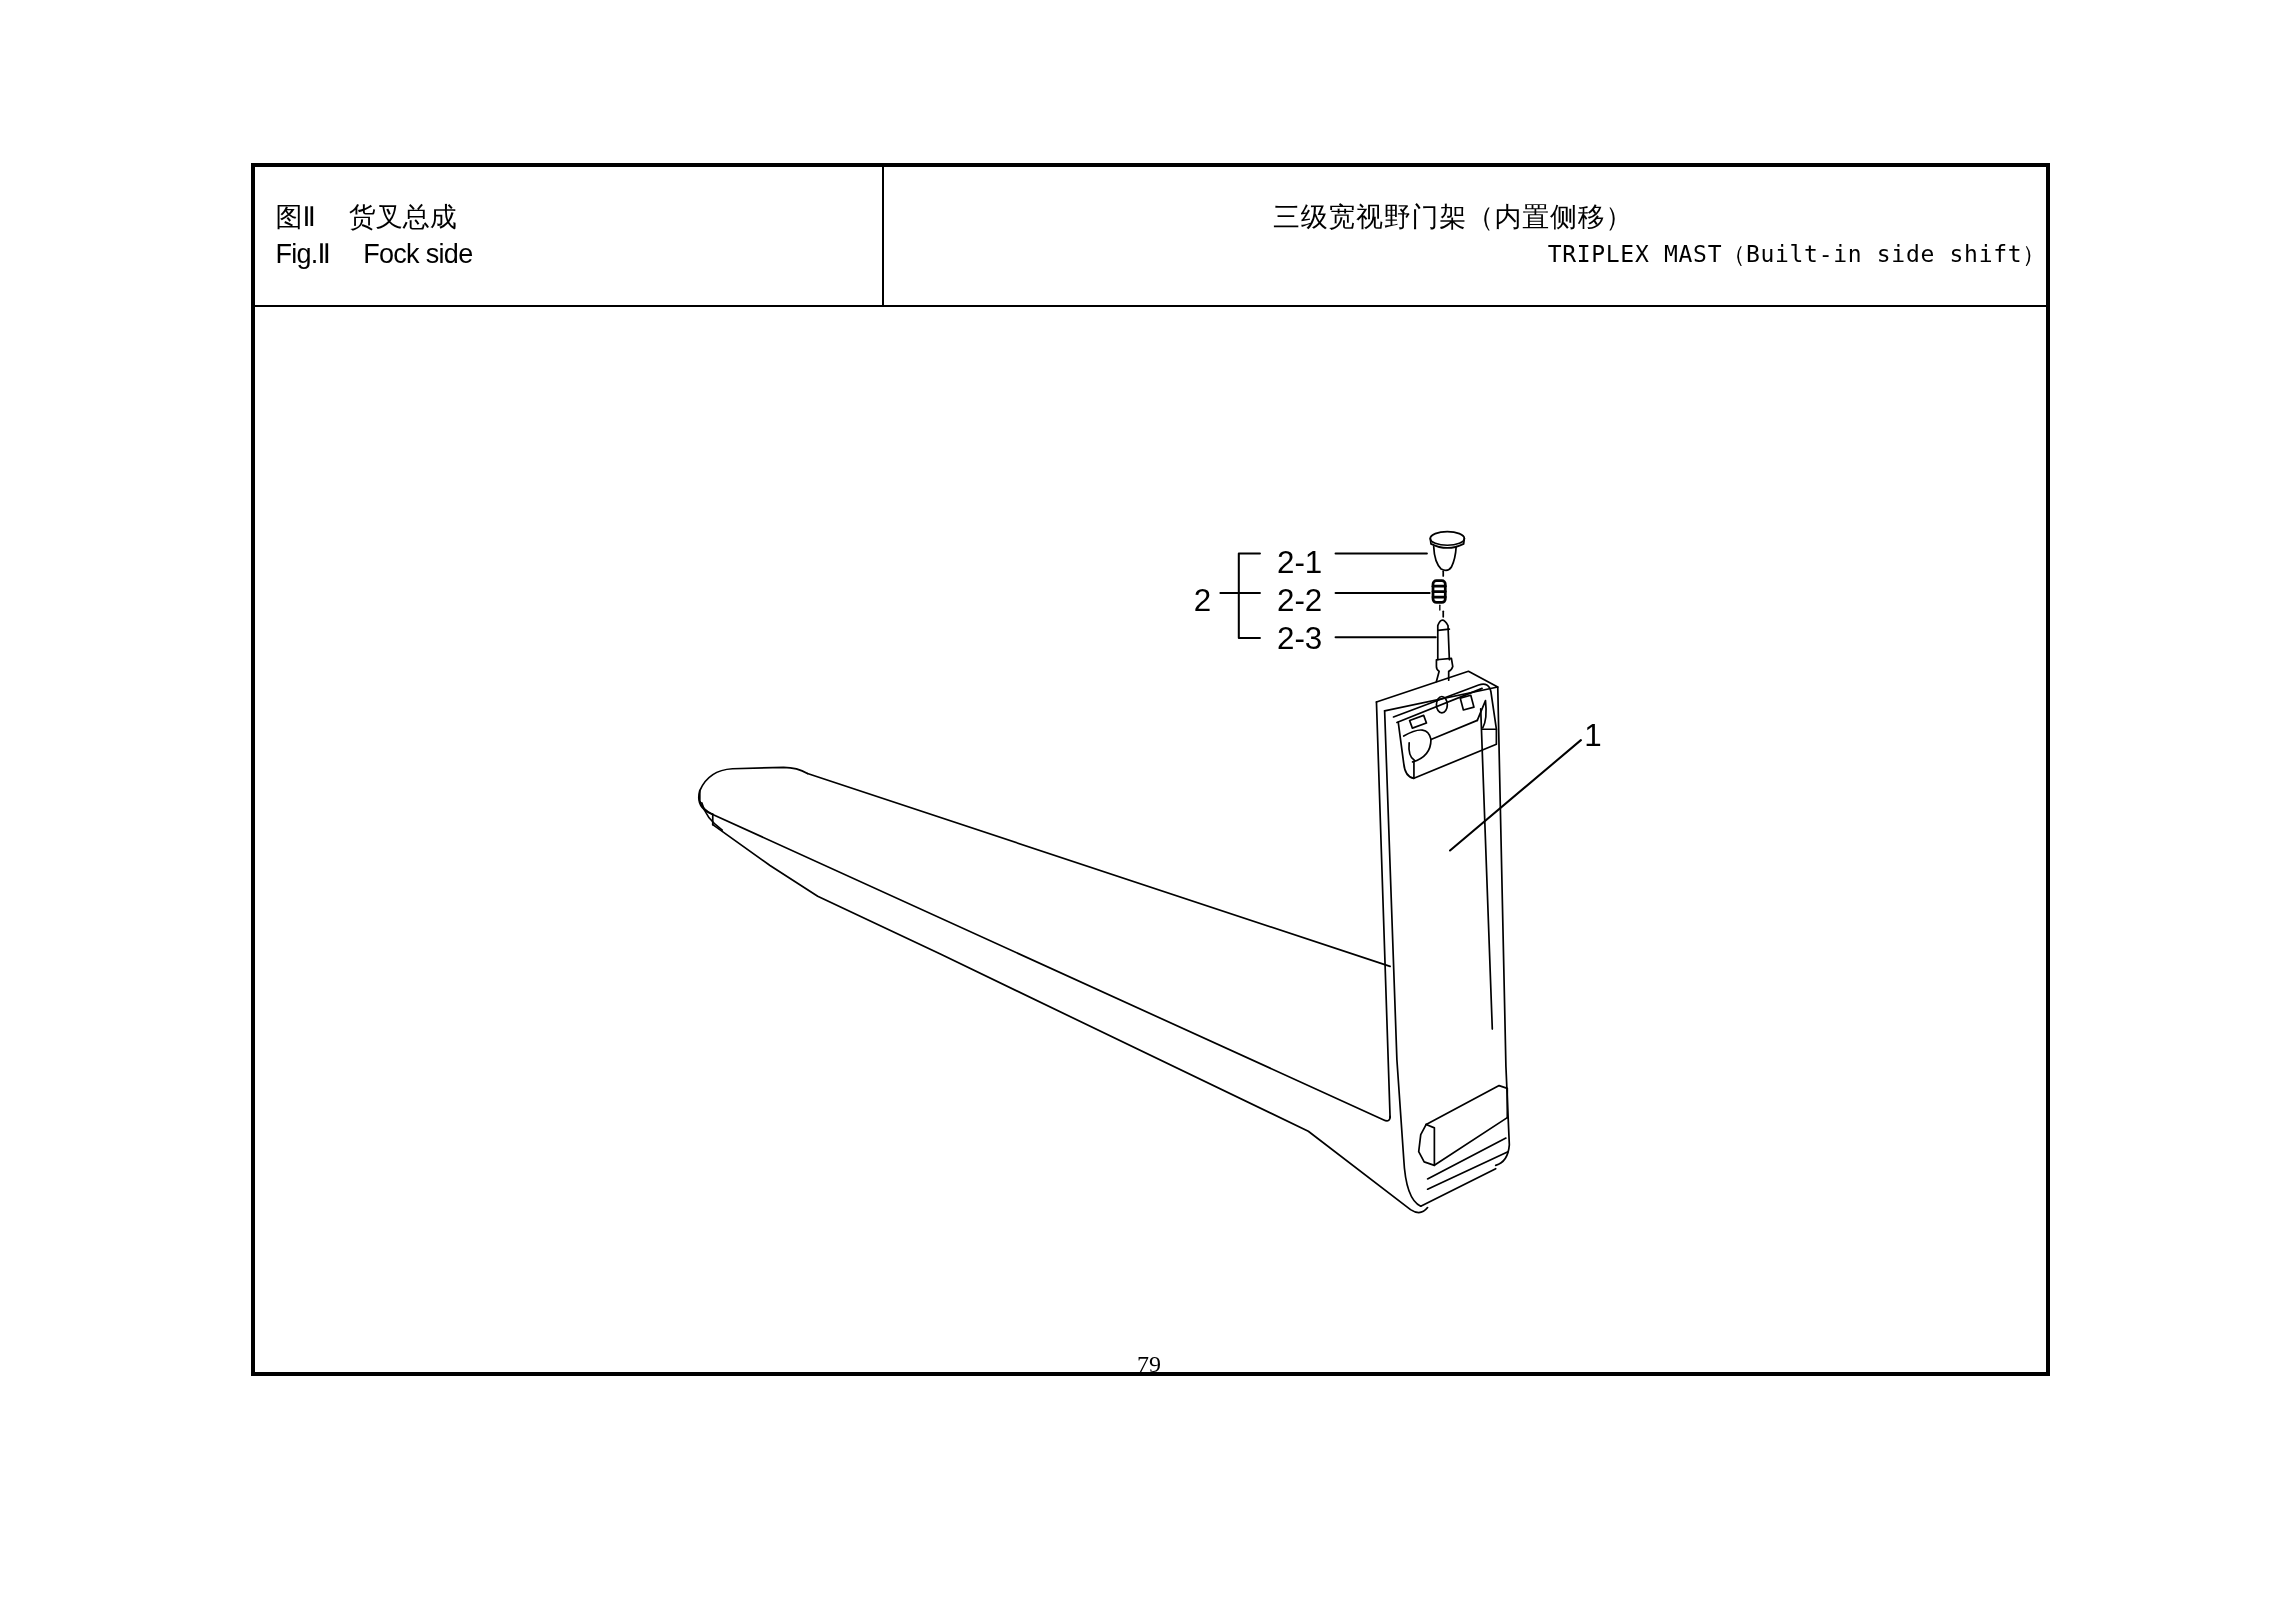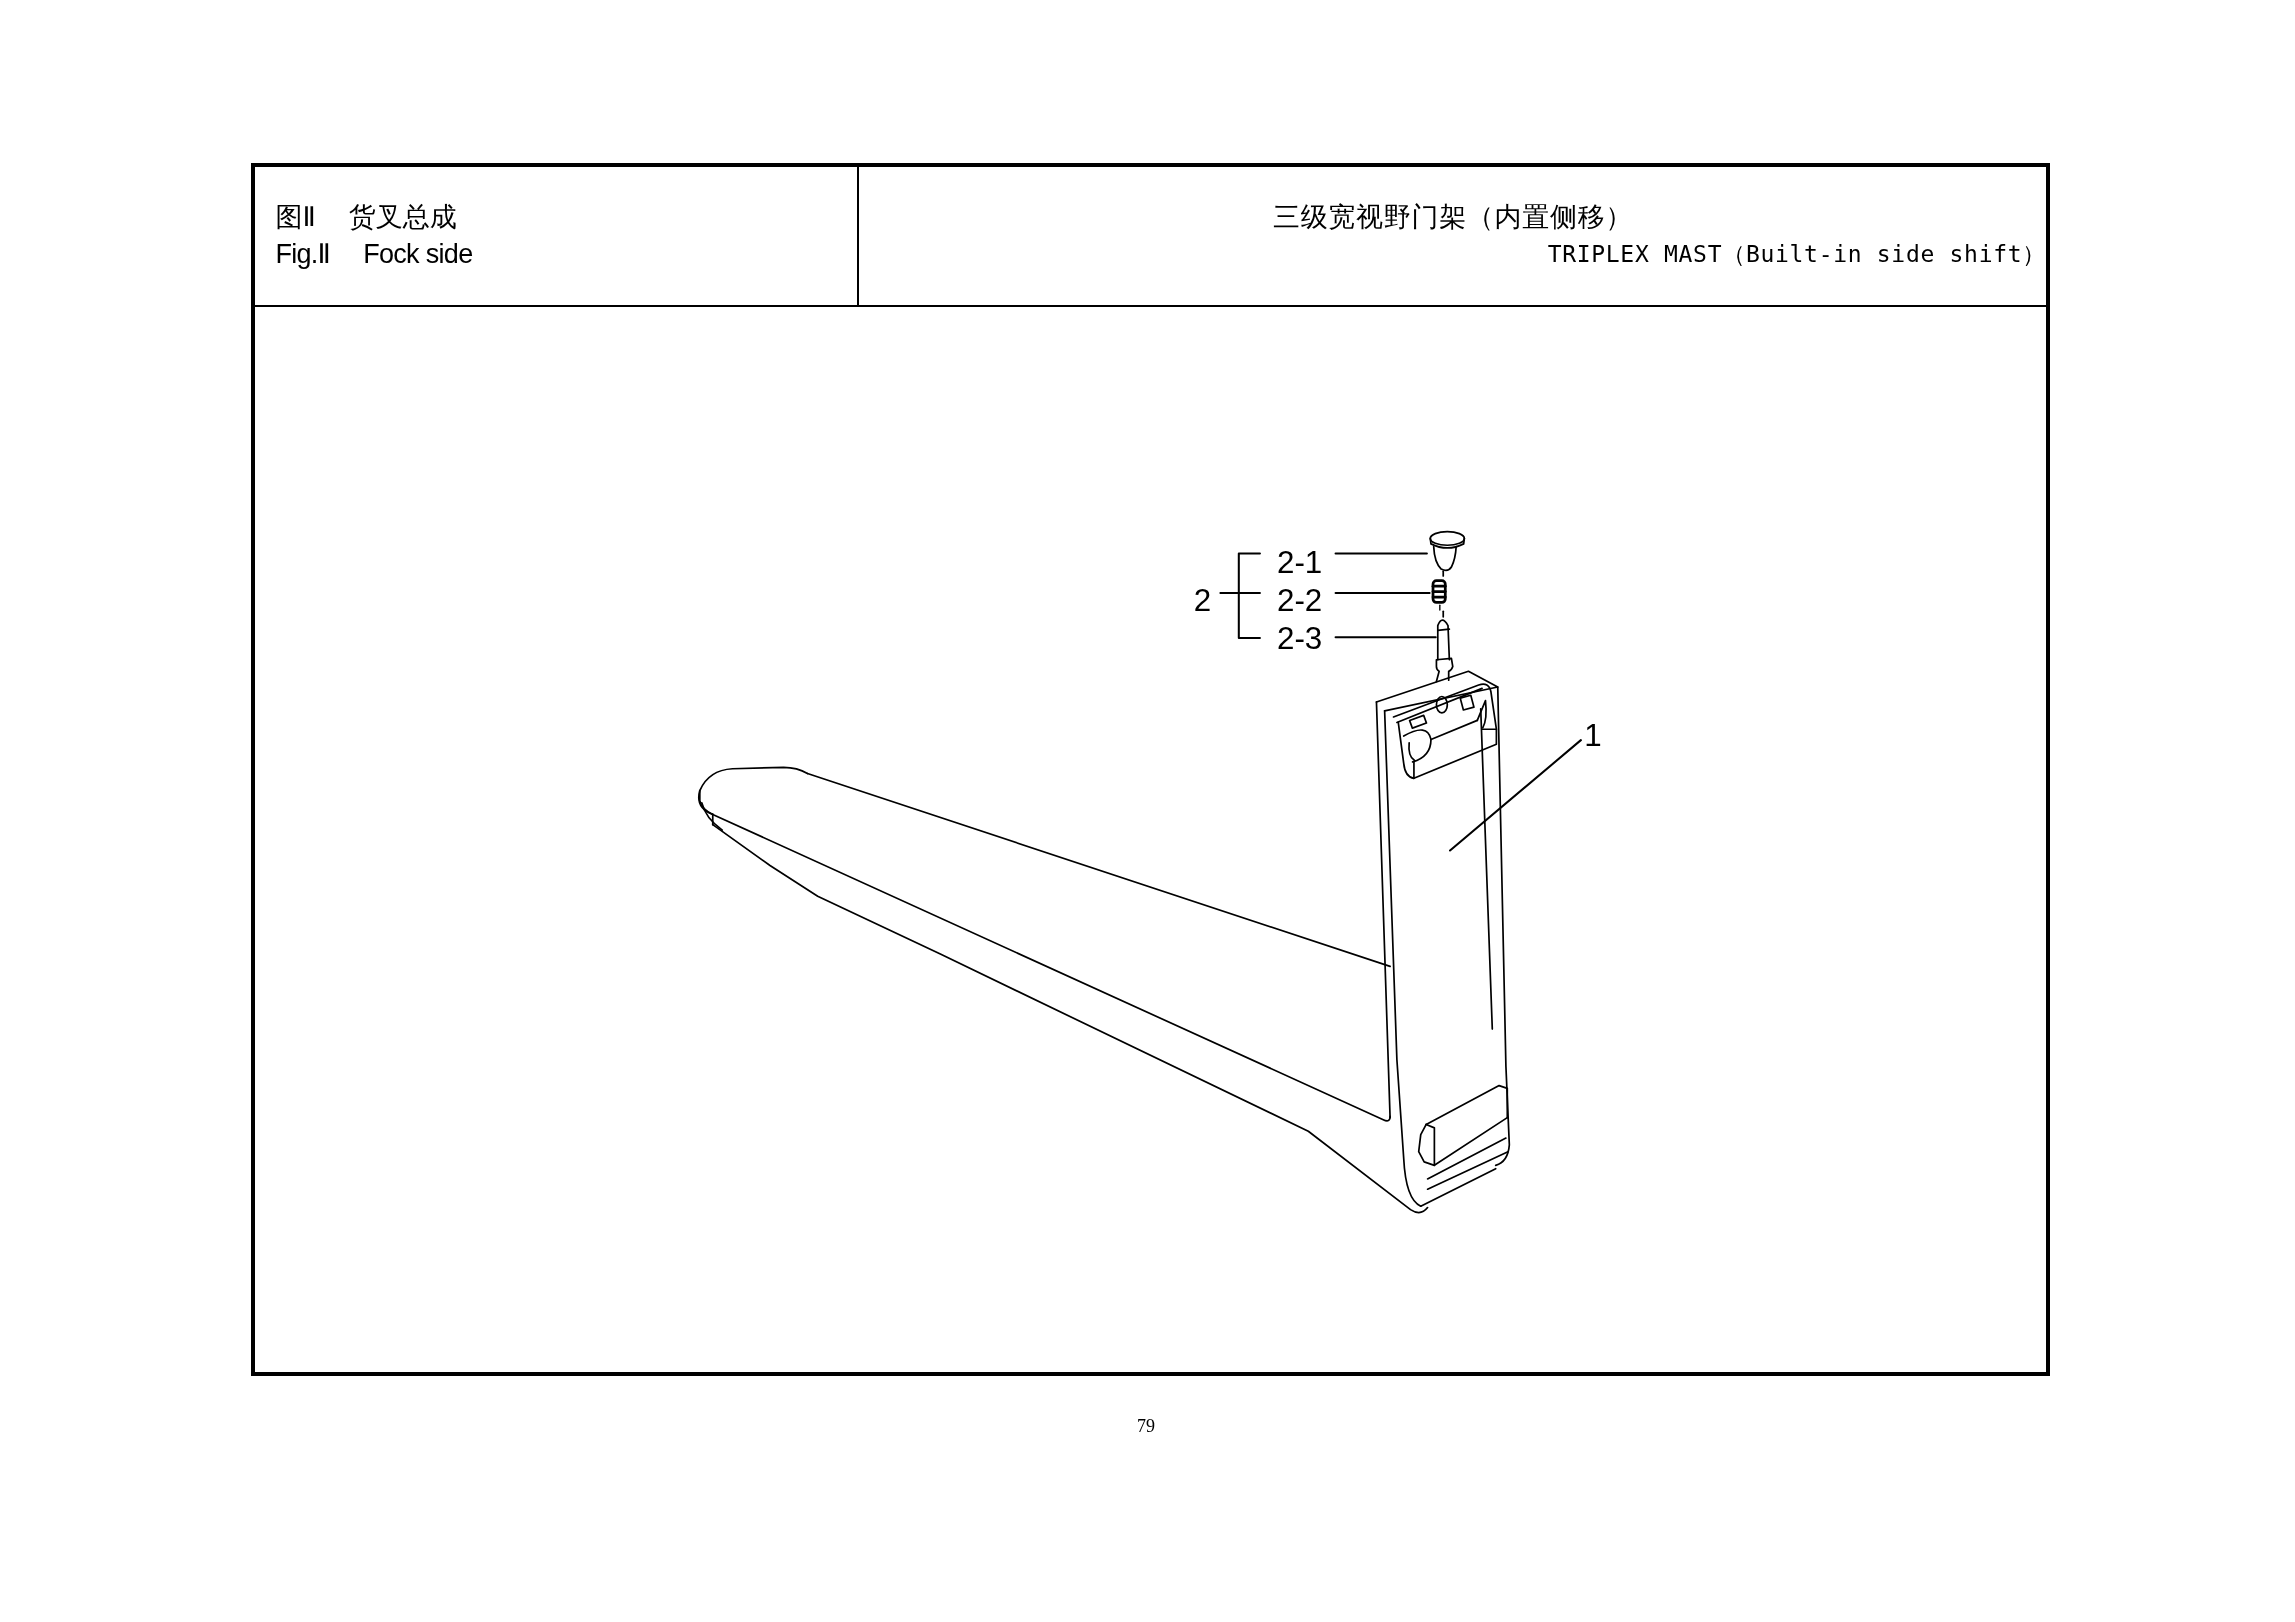--- a/index.html
+++ b/index.html
@@ -1,27 +1,27 @@
 <!DOCTYPE html>
 <html style="font-size:11px"><head>
 <meta charset="utf-8">
 <style>
   html, body { margin:0; padding:0; background:#ffffff; }
   body { width:2295px; height:1622px; position:relative; overflow:hidden; font-family:"Liberation Sans", sans-serif; color:#000; }
   .frame { position:absolute; left:251px; top:163px; width:1791px; height:1205px; border:4.1px solid #000; box-sizing:content-box; }
   .header { position:absolute; left:0; top:0; width:100%; height:138px; border-bottom:2px solid #000; }
-  .hdr-left { position:absolute; left:0; top:0; width:602px; height:138px; border-right:2px solid #000; }
+  .hdr-left { position:absolute; left:0; top:0; width:602px; height:138px; border-right:2px solid #000;padding-left:25px; }
   .hdr-right { position:absolute; left:605px; top:0; right:0; height:134px; }
   .cn-title { position:absolute; left:20.4px; top:34px; font-size:27px; line-height:33px; white-space:nowrap; }
   .en-title { position:absolute; left:20.4px; top:71px; font-size:27px; line-height:33px; white-space:nowrap; letter-spacing:-0.7px; }
   .gap { display:inline-block; width:33px; }
   .r-cn { position:absolute; left:0; right:0; top:34px; text-align:center; font-size:27px; line-height:33px; letter-spacing:0.7px; }
   .r-en { position:absolute; left:0; right:0; top:71px; text-align:right; font-family:"DejaVu Sans Mono", monospace; font-size:23px; line-height:33px; letter-spacing:0.7px; }
   .drawing { position:absolute; left:0; top:0; }
-  .page-num { position:absolute; left:1137px; top:1416px; font-family:"Liberation Serif", serif; font-size:18px; }
+  .page-num { position:absolute; left:1137px; top:1351px; font-family:"Liberation Serif", serif; font-size:24px; }
   .callout { font-family:"Liberation Sans", sans-serif; font-size:46px; fill:#000; }
 </style>
 </head>
 <body>
 
 <div class="frame">
   <div class="header">
     <div class="hdr-left">
       <div class="cn-title">
         <span>图Ⅱ</span><span class="gap"></span><span>货叉总成</span>

